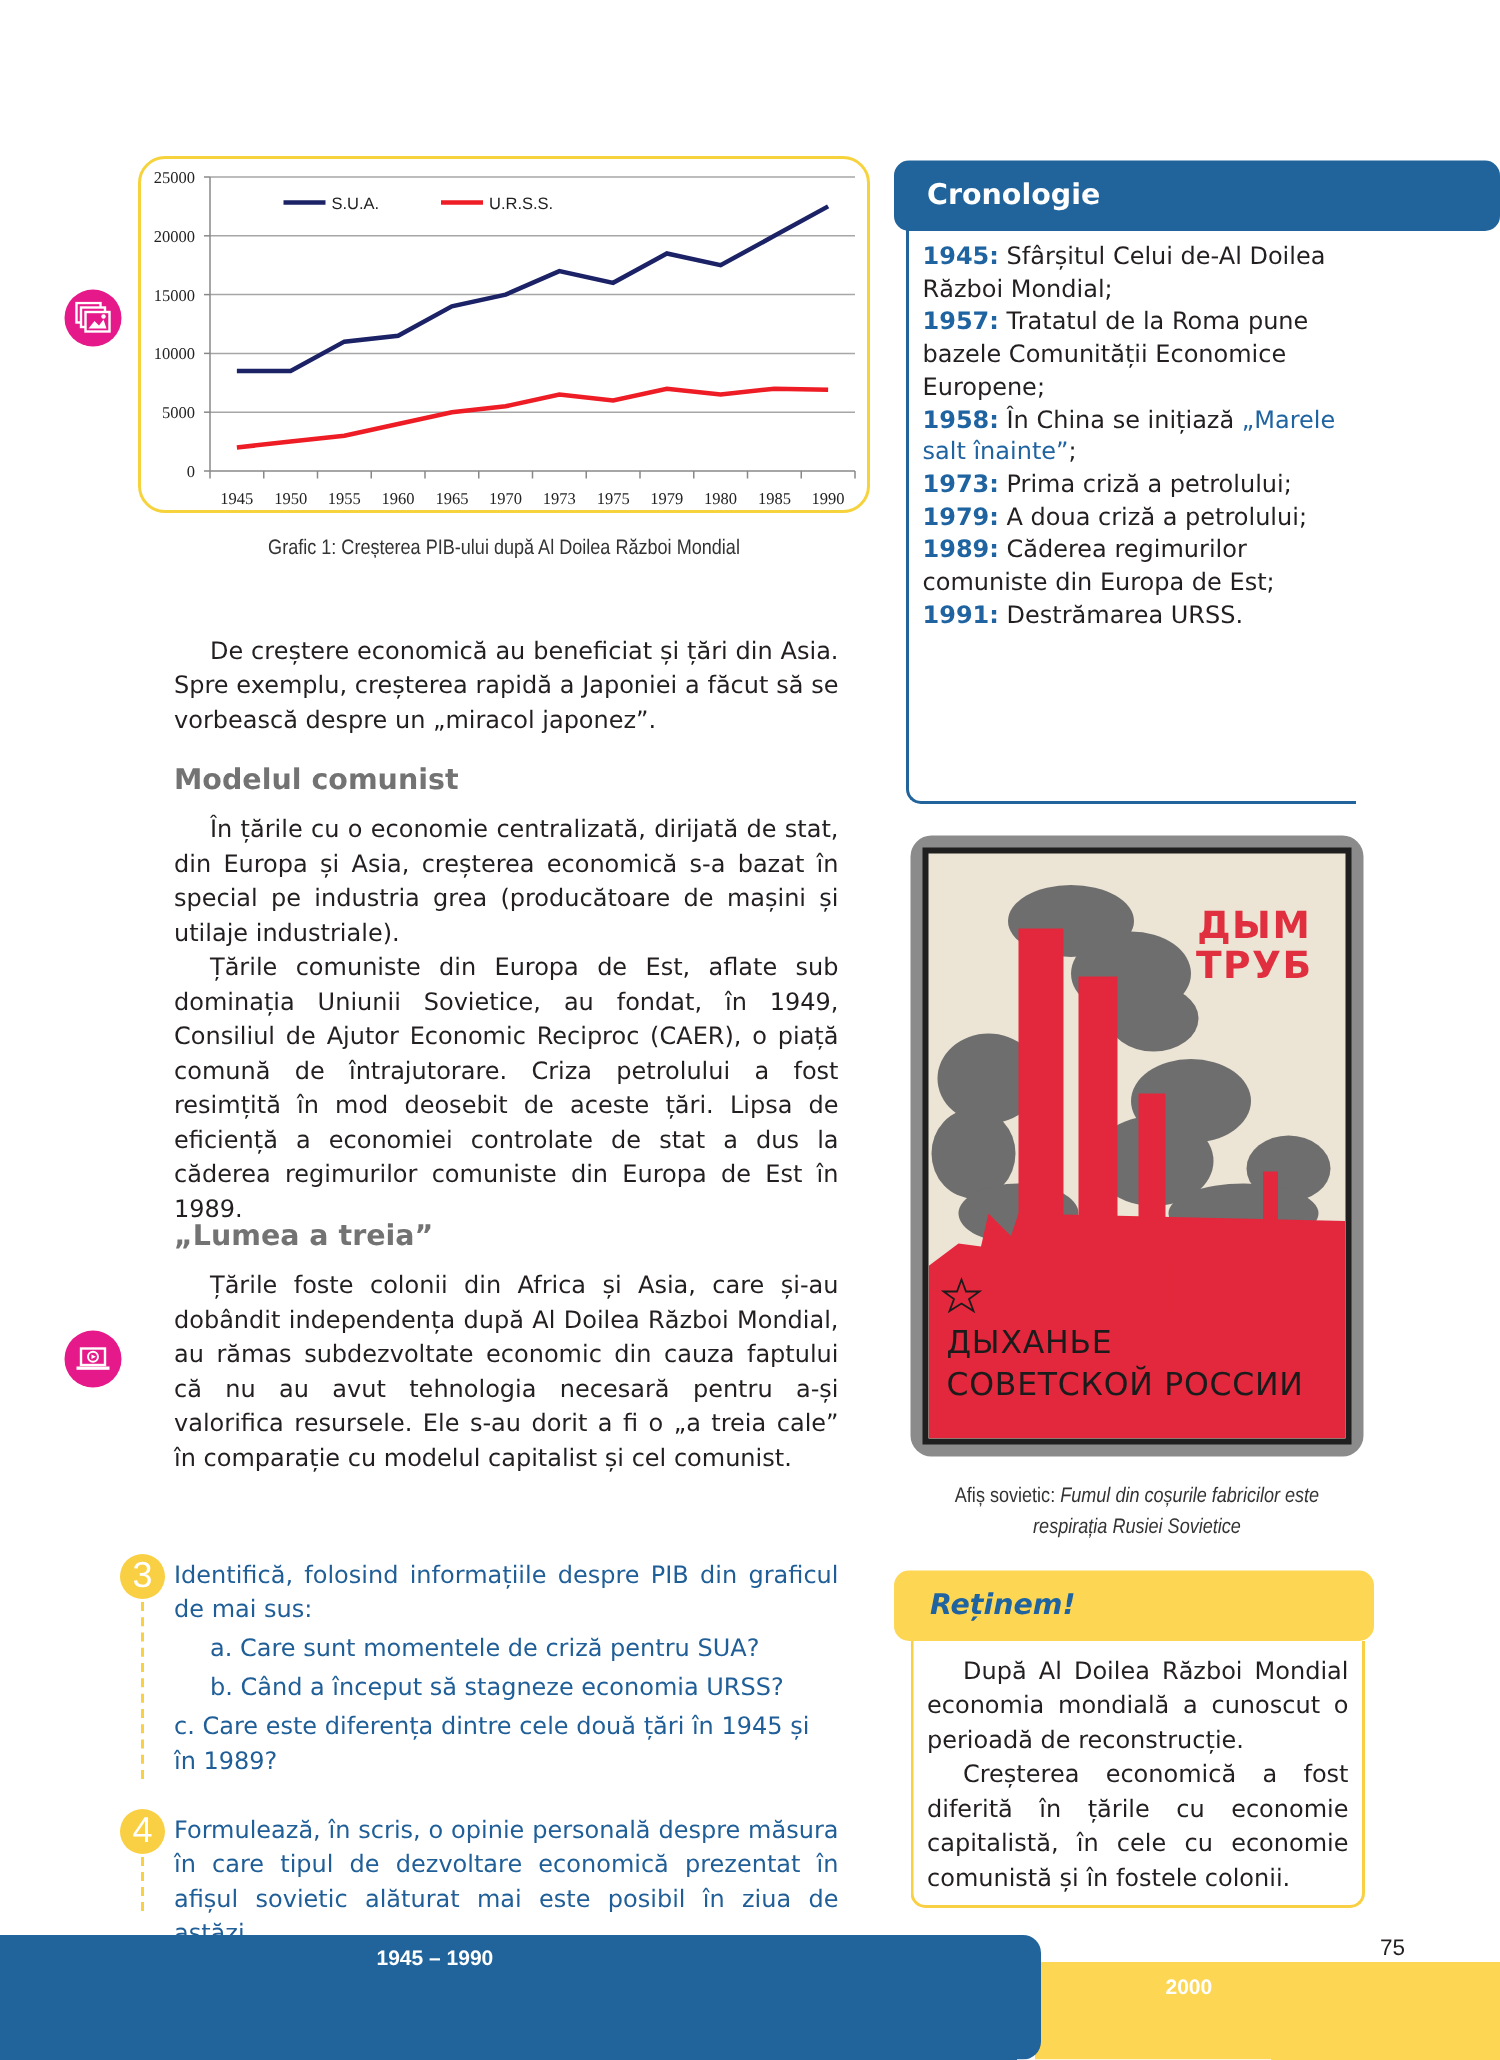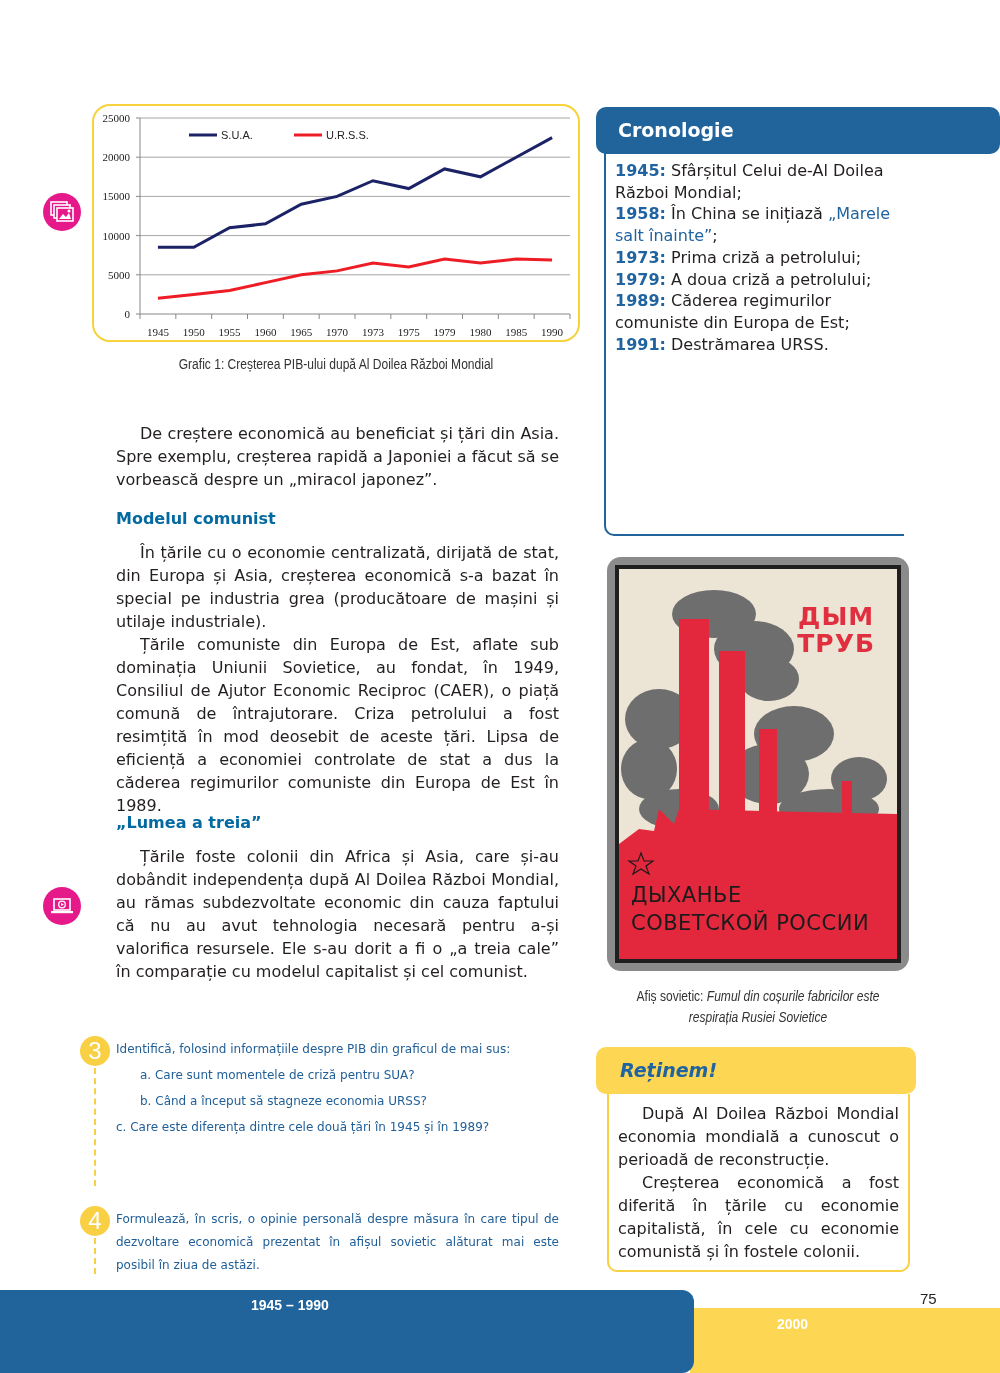--- a/index.html
+++ b/index.html
@@ -30,33 +30,33 @@
       display: flex; align-items: center; justify-content: center;
     }
 
     
     .body-text {
       font-size: 16px; line-height: 23px; text-align: justify; color: #231f20;
       width: 443px; left: 116px;
     }
     .body-text p { margin: 0; text-indent: 24px; }
     .heading {
-      left: 116px; font-weight: bold; color: #0369a1; font-size: 16px;
+      left: 116px; font-weight: bold; color: #737373; font-size: 19px;
     }
 
     
     .ex-num {
       width: 30px; height: 30px; border-radius: 50%; background: #f9cf43;
       color: #fff; font-size: 24px; line-height: 30px; text-align: center;
       font-family: "Liberation Sans", sans-serif;
     }
     .ex-dash {
       left: 94px; width: 0; border-left: 2px dashed #f9cf43;
     }
-    .ex-text { color: #1f5e97; font-size: 12px; line-height: 23px; }
+    .ex-text { color: #1f5e97; font-size: 16px; line-height: 23px; }
     .ex-text .sub { padding-left: 24px; }
 
     
     .box-header-blue {
       left: 596px; top: 107px; width: 404px; height: 47px;
       background: #21649b; border-radius: 10px 10px 10px 10px;
       color: #fff; font-weight: bold; font-size: 19px;
       box-sizing: border-box; padding: 12px 0 0 22px;
     }
     .chrono-body {
@@ -258,20 +258,21 @@
 
 <div class="abs ex-num" style="left:80px; top:1206px;">4</div>
 <div class="abs ex-dash" style="top:1238px; height:36px;"></div>
 <div class="abs ex-text" style="left:116px; top:1208px; width:443px; text-align:justify;">
   <div>Formulează, în scris, o opinie personală despre măsura în care tipul de dezvoltare economică prezentat în afișul sovietic alăturat mai este posibil în ziua de astăzi.</div>
 </div>
 
 <div class="abs box-header-blue">Cronologie</div>
 <div class="abs chrono-body" id="chrono-list">
     <div><span class="chrono-year">1945:</span><span> Sfârșitul Celui de-Al Doilea Război Mondial;</span></div>
+    <div><span class="chrono-year">1957:</span><span> Tratatul de la Roma pune bazele Comunității Economice Europene;</span></div>
     <div><span class="chrono-year">1958:</span><span> În China se inițiază </span><span class="chrono-blue">„Marele salt înainte”</span><span>;</span></div>
     <div><span class="chrono-year">1973:</span><span> Prima criză a petrolului;</span></div>
     <div><span class="chrono-year">1979:</span><span> A doua criză a petrolului;</span></div>
     <div><span class="chrono-year">1989:</span><span> Căderea regimurilor comuniste din Europa de Est;</span></div>
     <div><span class="chrono-year">1991:</span><span> Destrămarea URSS.</span></div>
   </div>
 
 <div class="abs poster">
   <div class="poster-inner">
     <div class="poster-paper">

